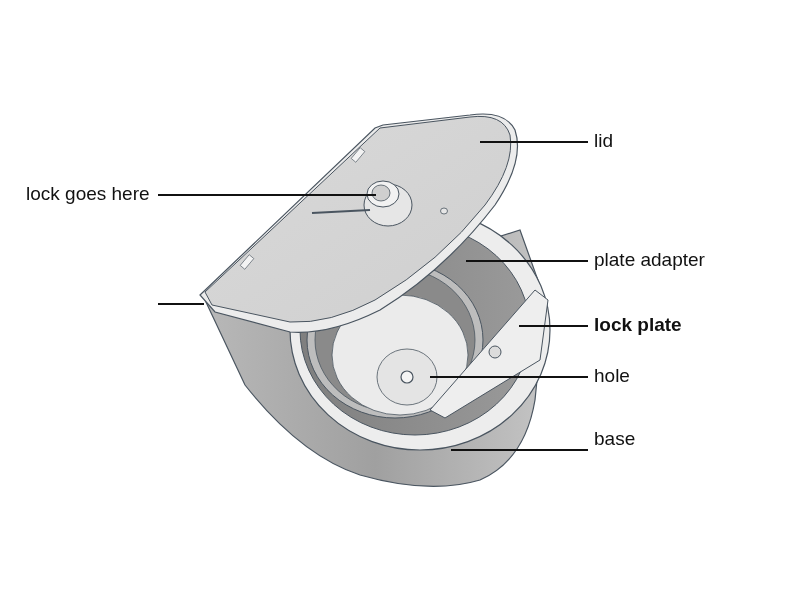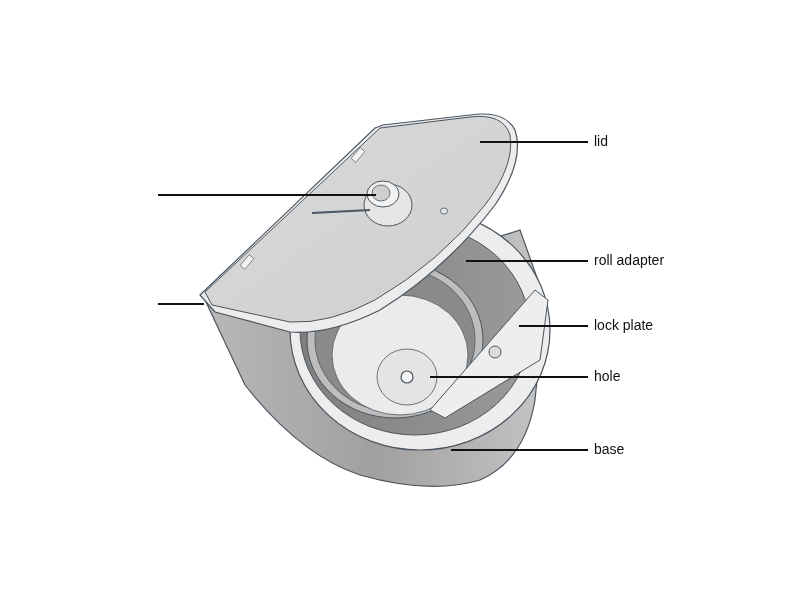--- a/index.html
+++ b/index.html
@@ -1,18 +1,18 @@
 <!DOCTYPE html>
 <html><head>
 <meta charset="utf-8">
 <style>
   html,body{margin:0;padding:0;background:#ffffff;}
   body{width:800px;height:600px;position:relative;overflow:hidden;font-family:"Liberation Sans",sans-serif;}
   #stage{position:absolute;left:0;top:0;width:800px;height:600px;}
-  .label{position:absolute;font-size:14px;color:#111;white-space:nowrap;line-height:20px;}
+  .label{position:absolute;font-size:19px;color:#111;white-space:nowrap;line-height:20px;}
 </style>
 </head>
 <body>
 
 <div id="stage">
   <svg width="800" height="600" viewBox="0 0 800 600">
     <defs>
       <linearGradient id="baseGrad" x1="0" y1="0" x2="1" y2="0">
         <stop offset="0" stop-color="#b8b8b8"></stop>
         <stop offset="0.5" stop-color="#a0a0a0"></stop>
@@ -70,17 +70,18 @@
       <line x1="158" y1="195" x2="376" y2="195"></line>
       <line x1="466" y1="261" x2="588" y2="261"></line>
       <line x1="158" y1="304" x2="204" y2="304"></line>
       <line x1="519" y1="326" x2="588" y2="326"></line>
       <line x1="430" y1="377" x2="588" y2="377"></line>
       <line x1="451" y1="450" x2="588" y2="450"></line>
     </g>
   </svg>
 
   <div class="label" style="left:594px;top:131px;">lid</div>
-  <div class="label" style="left:594px;top:250px;">roll adapter</div>
-  <div class="label" style="left:594px;top:315px;">lock plate</div>
+  <div class="label" style="left:26px;top:184px;">lock goes here</div>
+  <div class="label" style="left:594px;top:250px;">plate adapter</div>
+  <div class="label" style="left:594px;top:315px;font-weight:bold;">lock plate</div>
   <div class="label" style="left:594px;top:366px;text-align:right;">hole</div>
-  <div class="label" style="left:594px;top:439px;">base</div>
+  <div class="label" style="left:594px;top:429px;">base</div>
 </div>
 
 </body></html>

